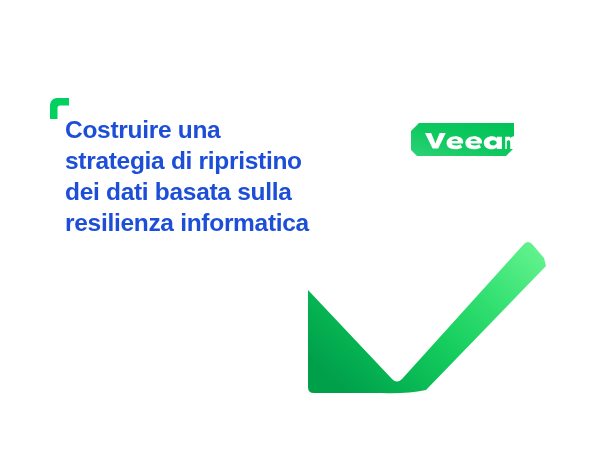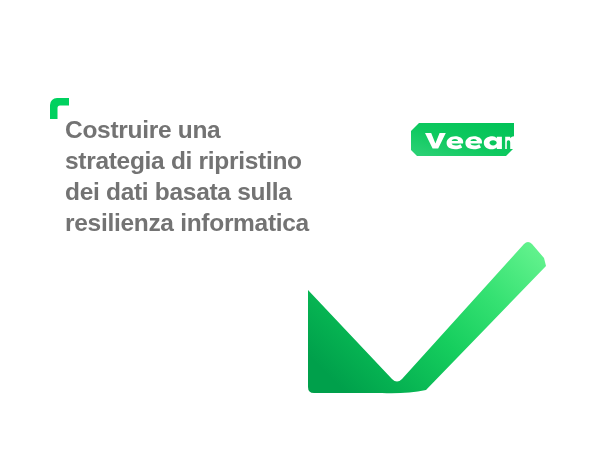--- a/index.html
+++ b/index.html
@@ -36,21 +36,21 @@
     position: absolute;
     left: 65px;
     top: 114px;
     width: 300px;
     margin: 0;
     font-family: "Liberation Sans", sans-serif;
     font-size: 24.5px;
     font-weight: bold;
     line-height: 31px;
     letter-spacing: -0.3px;
-    color: #737373;
+    color: #1d4ed8;
     white-space: pre-line;
   }
 
   
   .logo {
     position: absolute;
     left: 411px;
     top: 121px;
     width: 103px;
     height: 37px;

